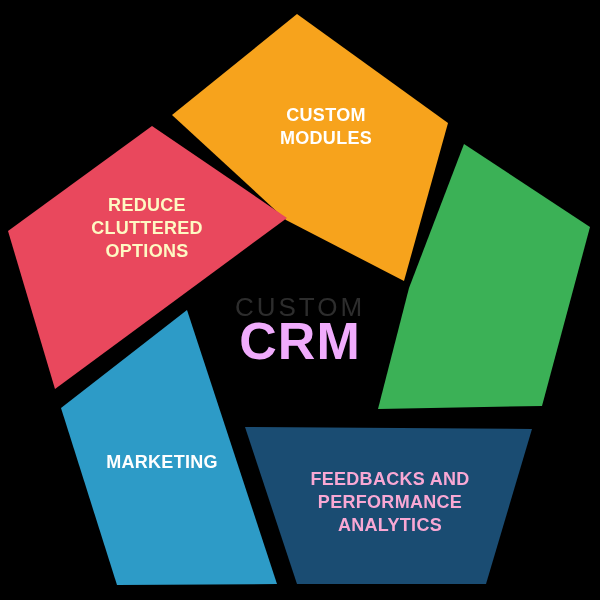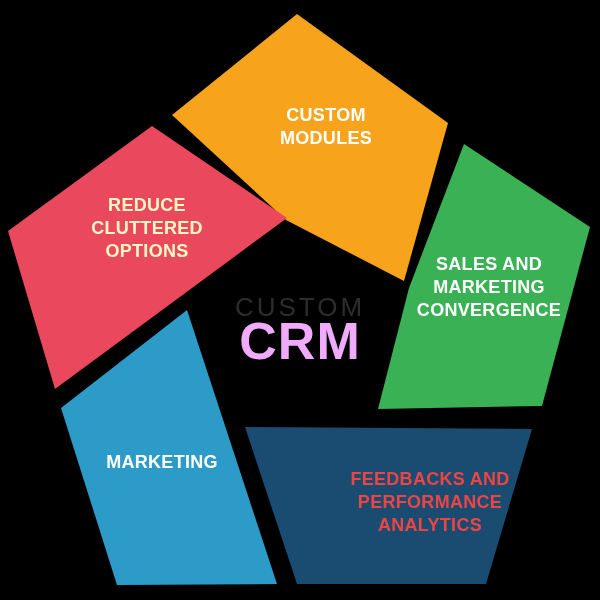--- a/index.html
+++ b/index.html
@@ -53,25 +53,22 @@
     <polygon points="8,231 152,126 287,218 55,389" fill="#E9485D"></polygon>
   </svg>
 
   <div class="center-title-small" style="color: rgb(45, 45, 45);">CUSTOM</div>
 
   <div class="center-title-main" style="color: #f0abfc;">CRM</div>
 
   <div class="seg-label" style="left: 326px; top: 127px; color: rgb(255, 255, 255);">CUSTOM
 MODULES</div>
 
-  <div class="seg-label" style="left: 489px; top: 287px; color: rgb(255, 255, 255);">SALES AND
-MARKETING
-CONVERGENCE</div>
 
-  <div class="seg-label" style="left: 390px; top: 502px; color: #ef4444; margin-left: 40px;">FEEDBACKS AND
+  <div class="seg-label" style="left: 390px; top: 502px; color: #f9a8d4;">FEEDBACKS AND
 PERFORMANCE
 ANALYTICS</div>
 
   <div class="seg-label" style="left: 162px; top: 462px; color: rgb(255, 255, 255);">MARKETING</div>
 
   <div class="seg-label" style="left: 147px; top: 228px; color: #fef9c3;">REDUCE
 CLUTTERED
 OPTIONS</div>
 
 </div>

